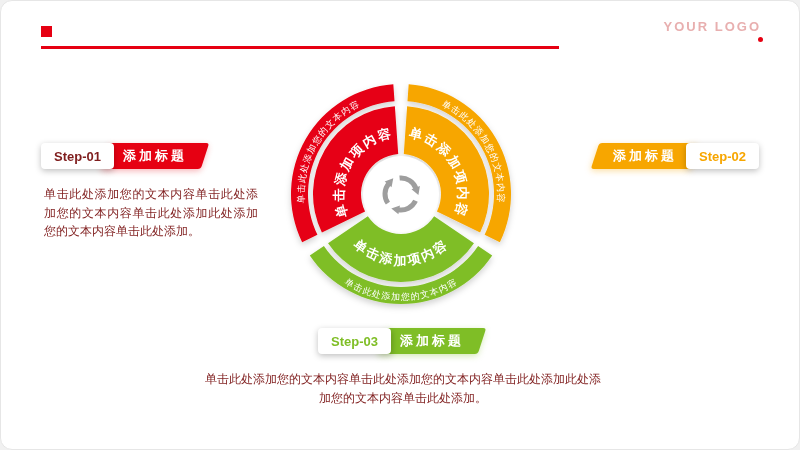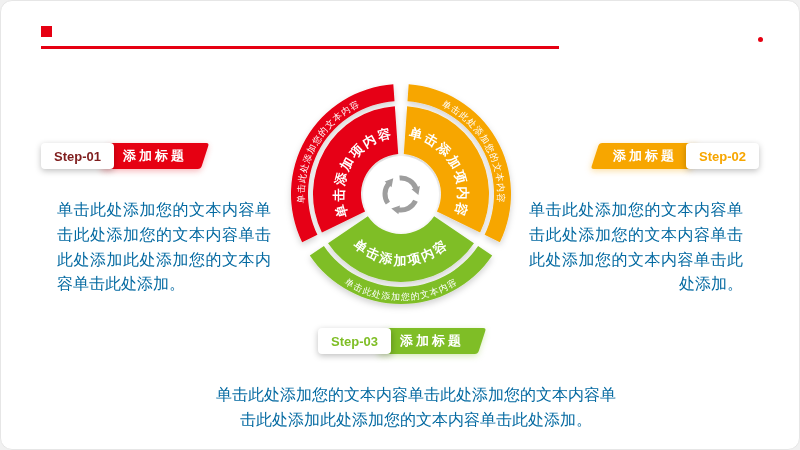--- a/index.html
+++ b/index.html
@@ -26,32 +26,33 @@
   .card-1{left:40px;top:142px;}
   .card-1 .banner{margin-left:-9px;background:#E60012;box-shadow:0 2px 6px rgba(230,0,18,.3);}
   .card-1 .pill{color:#7f1d1d;}
   .card-2{right:40px;top:142px;}
   .card-2 .banner{margin-right:-9px;background:#F7A600;box-shadow:0 2px 6px rgba(247,166,0,.35);}
   .card-2 .pill{color:#F7A600;}
   .card-3{left:50%;transform:translateX(-50%);top:327px;}
   .card-3 .banner{margin-left:-9px;background:#7FBE26;box-shadow:0 2px 6px rgba(127,190,38,.35);}
   .card-3 .pill{color:#7FBE26;}
   
-  .body-text{font-size:16px;color:#0369a1;line-height:1.55;margin:16px;}
+  .body-text{font-size:12px;color:#7f1d1d;line-height:1.55;margin:3px;}
   .left-body{position:absolute;left:40px;top:181px;width:214px;text-align:justify;}
   .right-body{position:absolute;right:40px;top:181px;width:214px;text-align:justify;text-align-last:right;}
   .bottom-body{position:absolute;left:50%;transform:translateX(-50%);top:366px;width:400px;text-align:center;}
 </style>
 </head>
 <body>
 
 <div class="slide">
 
   <span class="bullet"></span>
   <div class="title-underline"></div>
+  <div class="logo">YOUR LOGO</div>
   <span class="logo-dot"></span>
 
   <svg class="diagram" viewBox="-135 -135 270 270">
     <defs>
       <filter id="ds" x="-30%" y="-30%" width="160%" height="160%">
         <feDropShadow dx="0" dy="3" stdDeviation="3" flood-color="#000000" flood-opacity="0.18"></feDropShadow>
       </filter>
       <g id="cyc-arrow">
         <path d="M 14.5 6.76 A 16 16 0 0 1 -2.78 15.76" fill="none" stroke="#9e9e9e" stroke-width="5"></path>
         <polygon points="-9.68,14.54 -2.58,20.36 -1.02,11.5" fill="#9e9e9e"></polygon>
@@ -110,21 +111,20 @@
     </span>
   </div>
   <p class="body-text left-body">单击此处添加您的文本内容单击此处添加您的文本内容单击此处添加此处添加您的文本内容单击此处添加。</p>
 
   <div class="step-card card-2">
     <span class="banner">
       <span class="banner-inner">添加标题</span>
     </span>
     <span class="pill">Step-02</span>
   </div>
-  <p class="body-text right-body">单击此处添加您的文本内容单击此处添加您的文本内容单击此处添加您的文本内容单击此处添加。</p>
 
   <div class="step-card card-3">
     <span class="pill">Step-03</span>
     <span class="banner">
       <span class="banner-inner">添加标题</span>
     </span>
   </div>
   <p class="body-text bottom-body">单击此处添加您的文本内容单击此处添加您的文本内容单击此处添加此处添加您的文本内容单击此处添加。</p>
 
 </div>

